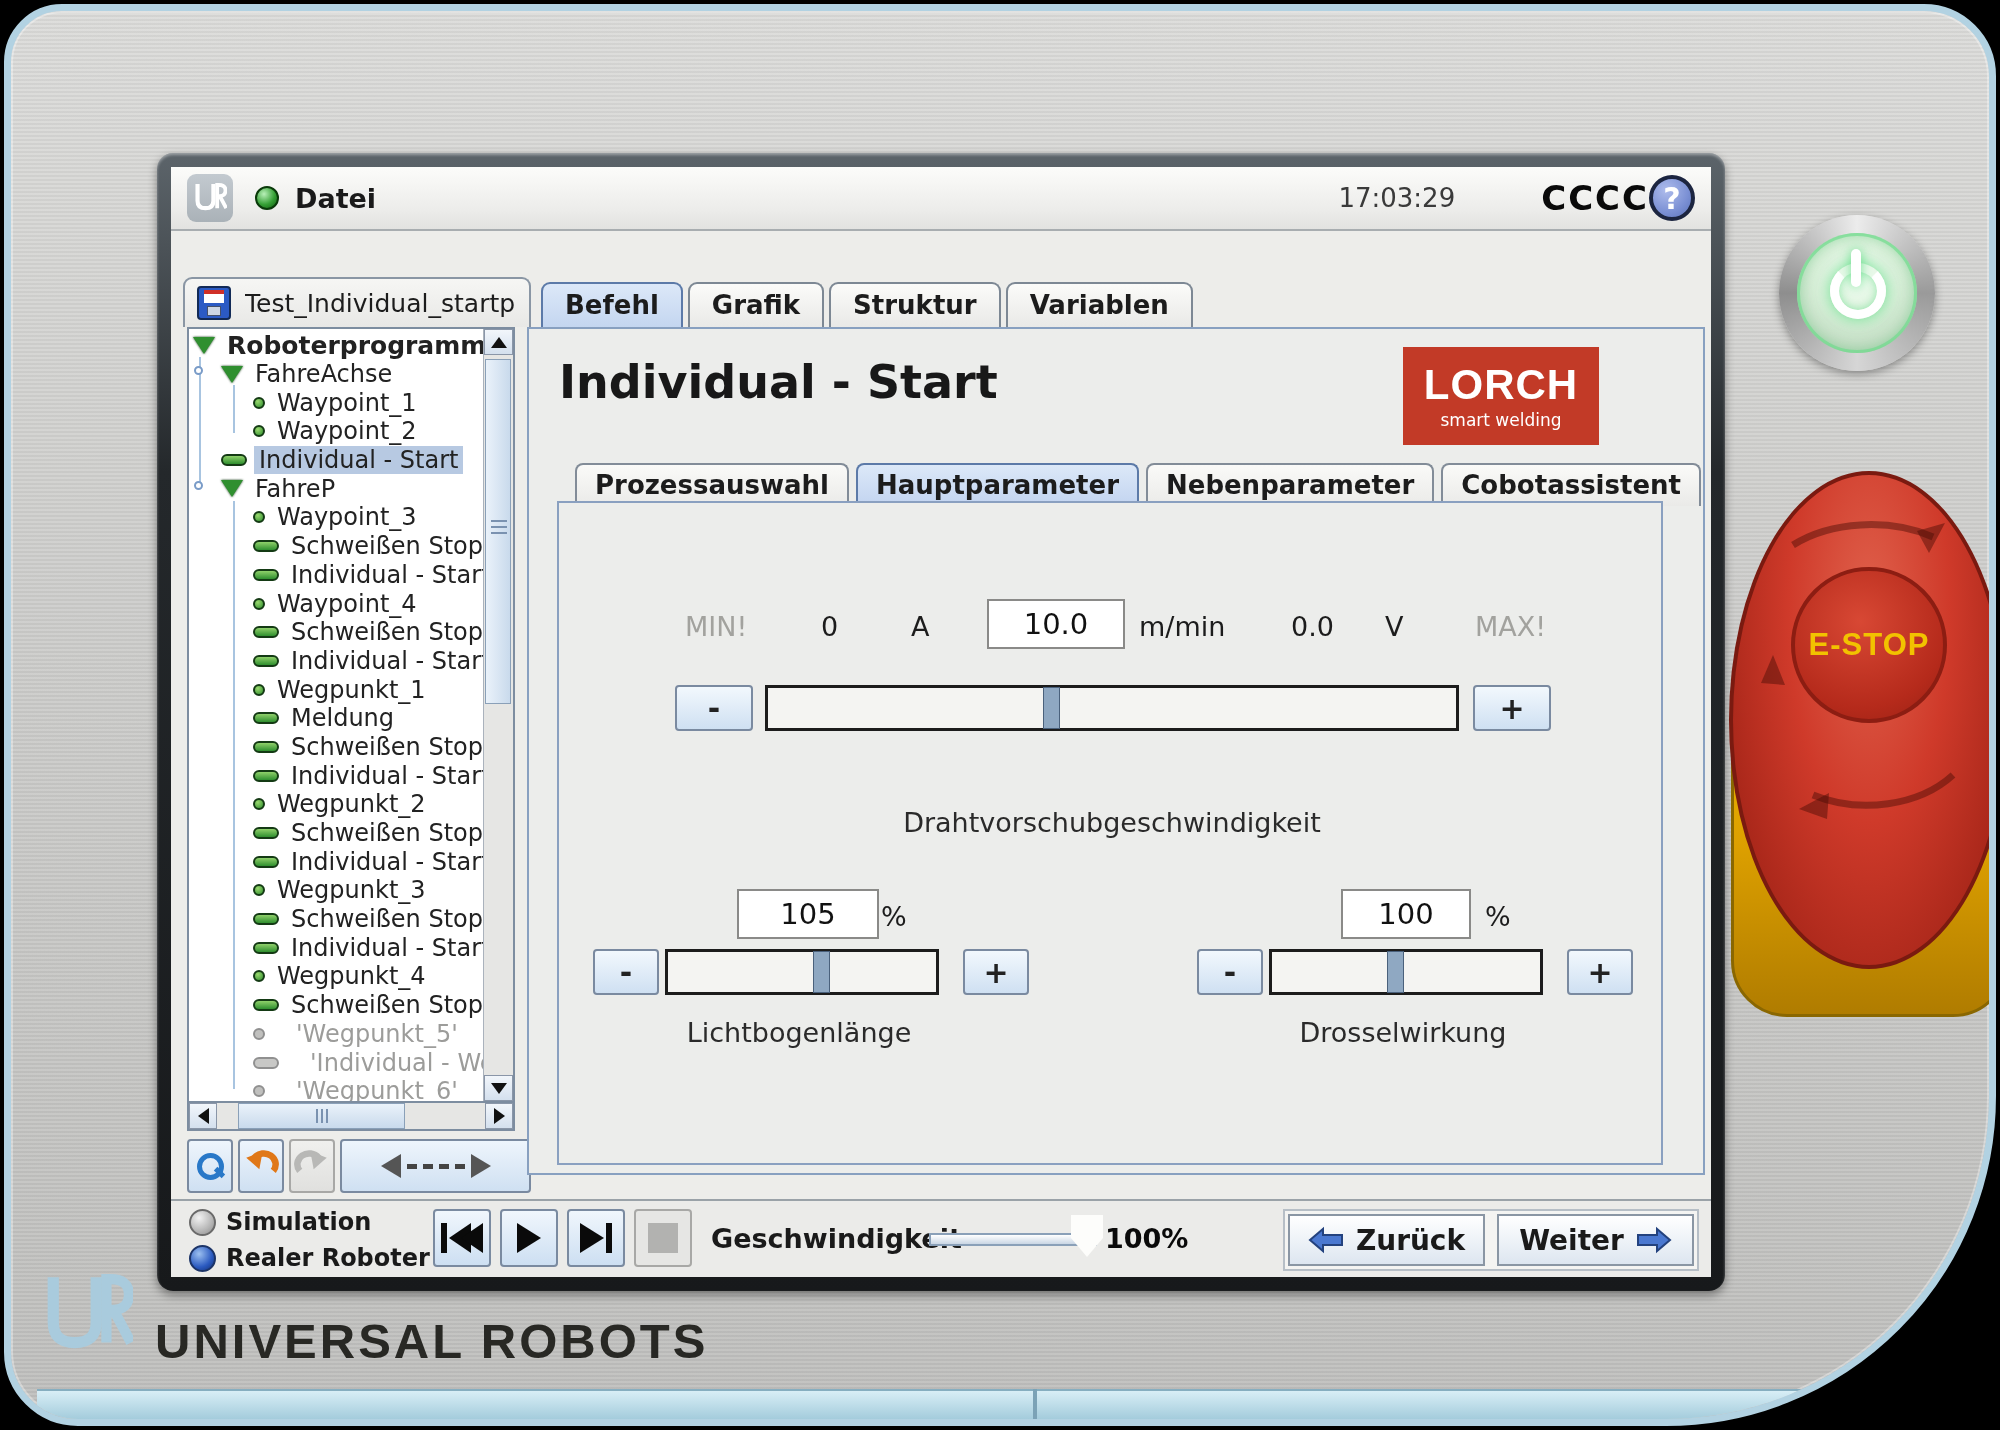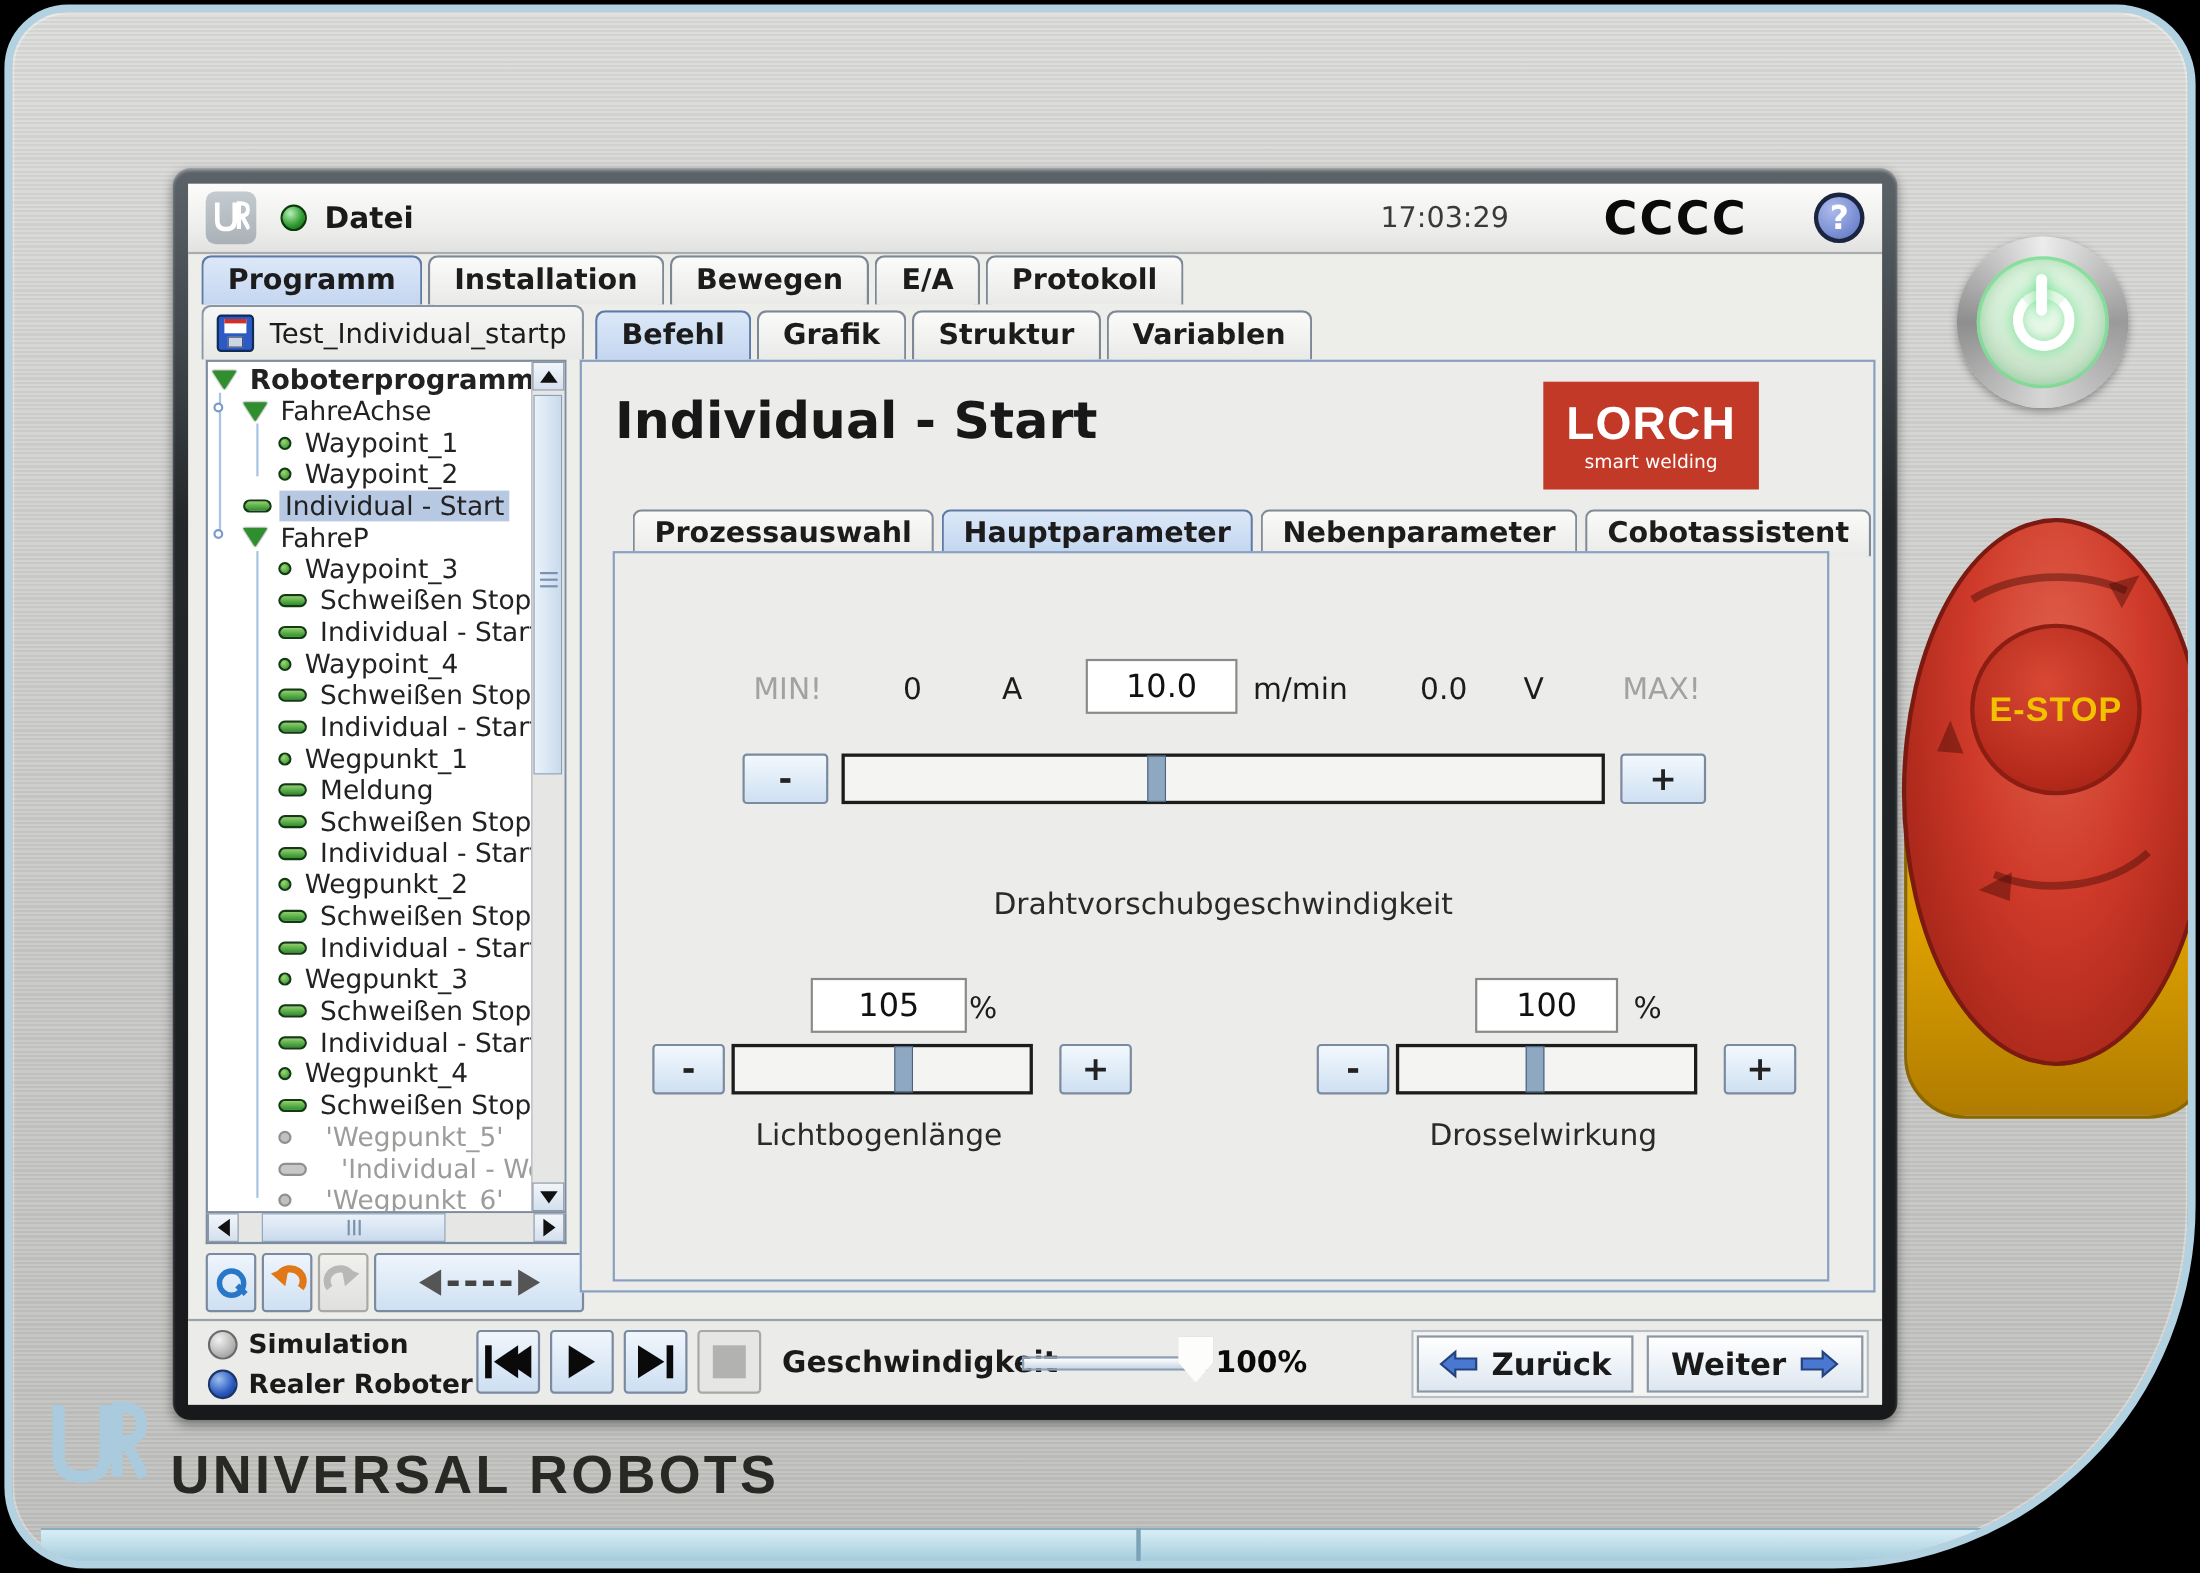--- a/index.html
+++ b/index.html
@@ -59,21 +59,21 @@
   .titlebar{position:absolute;left:0;top:0;width:100%;height:64px;
     background:linear-gradient(180deg,#fcfcfa 0%,#ececea 70%,#e2e2e0 100%);
     border-bottom:2px solid #a8adb0;display:flex;align-items:center;padding:0 16px;}
   .urmini{width:46px;height:48px;border-radius:9px;background:linear-gradient(180deg,#c3cad0,#aab2b8);
     display:flex;align-items:center;justify-content:center;margin-right:22px;}
   .statusdot{width:24px;height:24px;border-radius:50%;
     background:radial-gradient(circle at 35% 30%,#b8f0b8,#36a036 55%,#0b5a0b);border:2px solid #0a3a0a;margin-right:16px;}
   .menu-label{font-size:27px;font-weight:bold;color:#1a1a1a;}
   .tb-spacer{flex:1;}
   .tb-time{font-size:26px;color:#3a3a3a;margin-right:86px;}
-  .tb-brand{font-size:42px;font-weight:bold;color:#0a0a0a;letter-spacing:2px;margin-right:60px;}
+  .tb-brand{font-size:34px;font-weight:bold;color:#0a0a0a;letter-spacing:2px;}
   .helpicon{width:46px;height:46px;border-radius:50%;
     background:radial-gradient(circle at 35% 30%,#aebcec,#7b90d4 60%,#5a72ba);
     border:4px solid #1c2540;color:#fff;font-weight:bold;font-size:30px;display:flex;align-items:center;justify-content:center;}
 
   
   .main-tabs{position:absolute;left:12px;top:64px;height:46px;display:flex;gap:5px;align-items:flex-end;}
   .tab{padding:6px 22px 7px;border:2px solid #7d8894;border-bottom:none;border-radius:9px 9px 0 0;
     background:linear-gradient(180deg,#fbfbf9,#e9e9e7);font-size:26px;font-weight:bold;color:#1c1c1c;}
   .tab.active{background:linear-gradient(180deg,#dce8f8,#c4d6f0);border-color:#5c7aa8;}
   .file-row{position:absolute;left:12px;top:110px;height:50px;display:flex;align-items:flex-end;}
@@ -213,27 +213,20 @@
             </svg>
           </div>
           <span class="statusdot"></span>
           <span class="menu-label">Datei</span>
           <span class="tb-spacer"></span>
           <span class="tb-time">17:03:29</span>
           <span class="tb-brand">CCCC</span>
           <span class="helpicon">?</span>
         </div>
 
-        <div class="main-tabs" id="main-tabs">
-            <div class="tab active">Programm</div>
-            <div class="tab">Installation</div>
-            <div class="tab">Bewegen</div>
-            <div class="tab">E/A</div>
-            <div class="tab">Protokoll</div>
-          </div>
 
         <div class="file-row">
           <div class="file-tab">
             <span class="floppy">
                 <i></i>
                 <em></em>
               </span>
             <span class="file-name">Test_Individual_startpr</span>
           </div>
           <div class="view-tabs" id="view-tabs">

